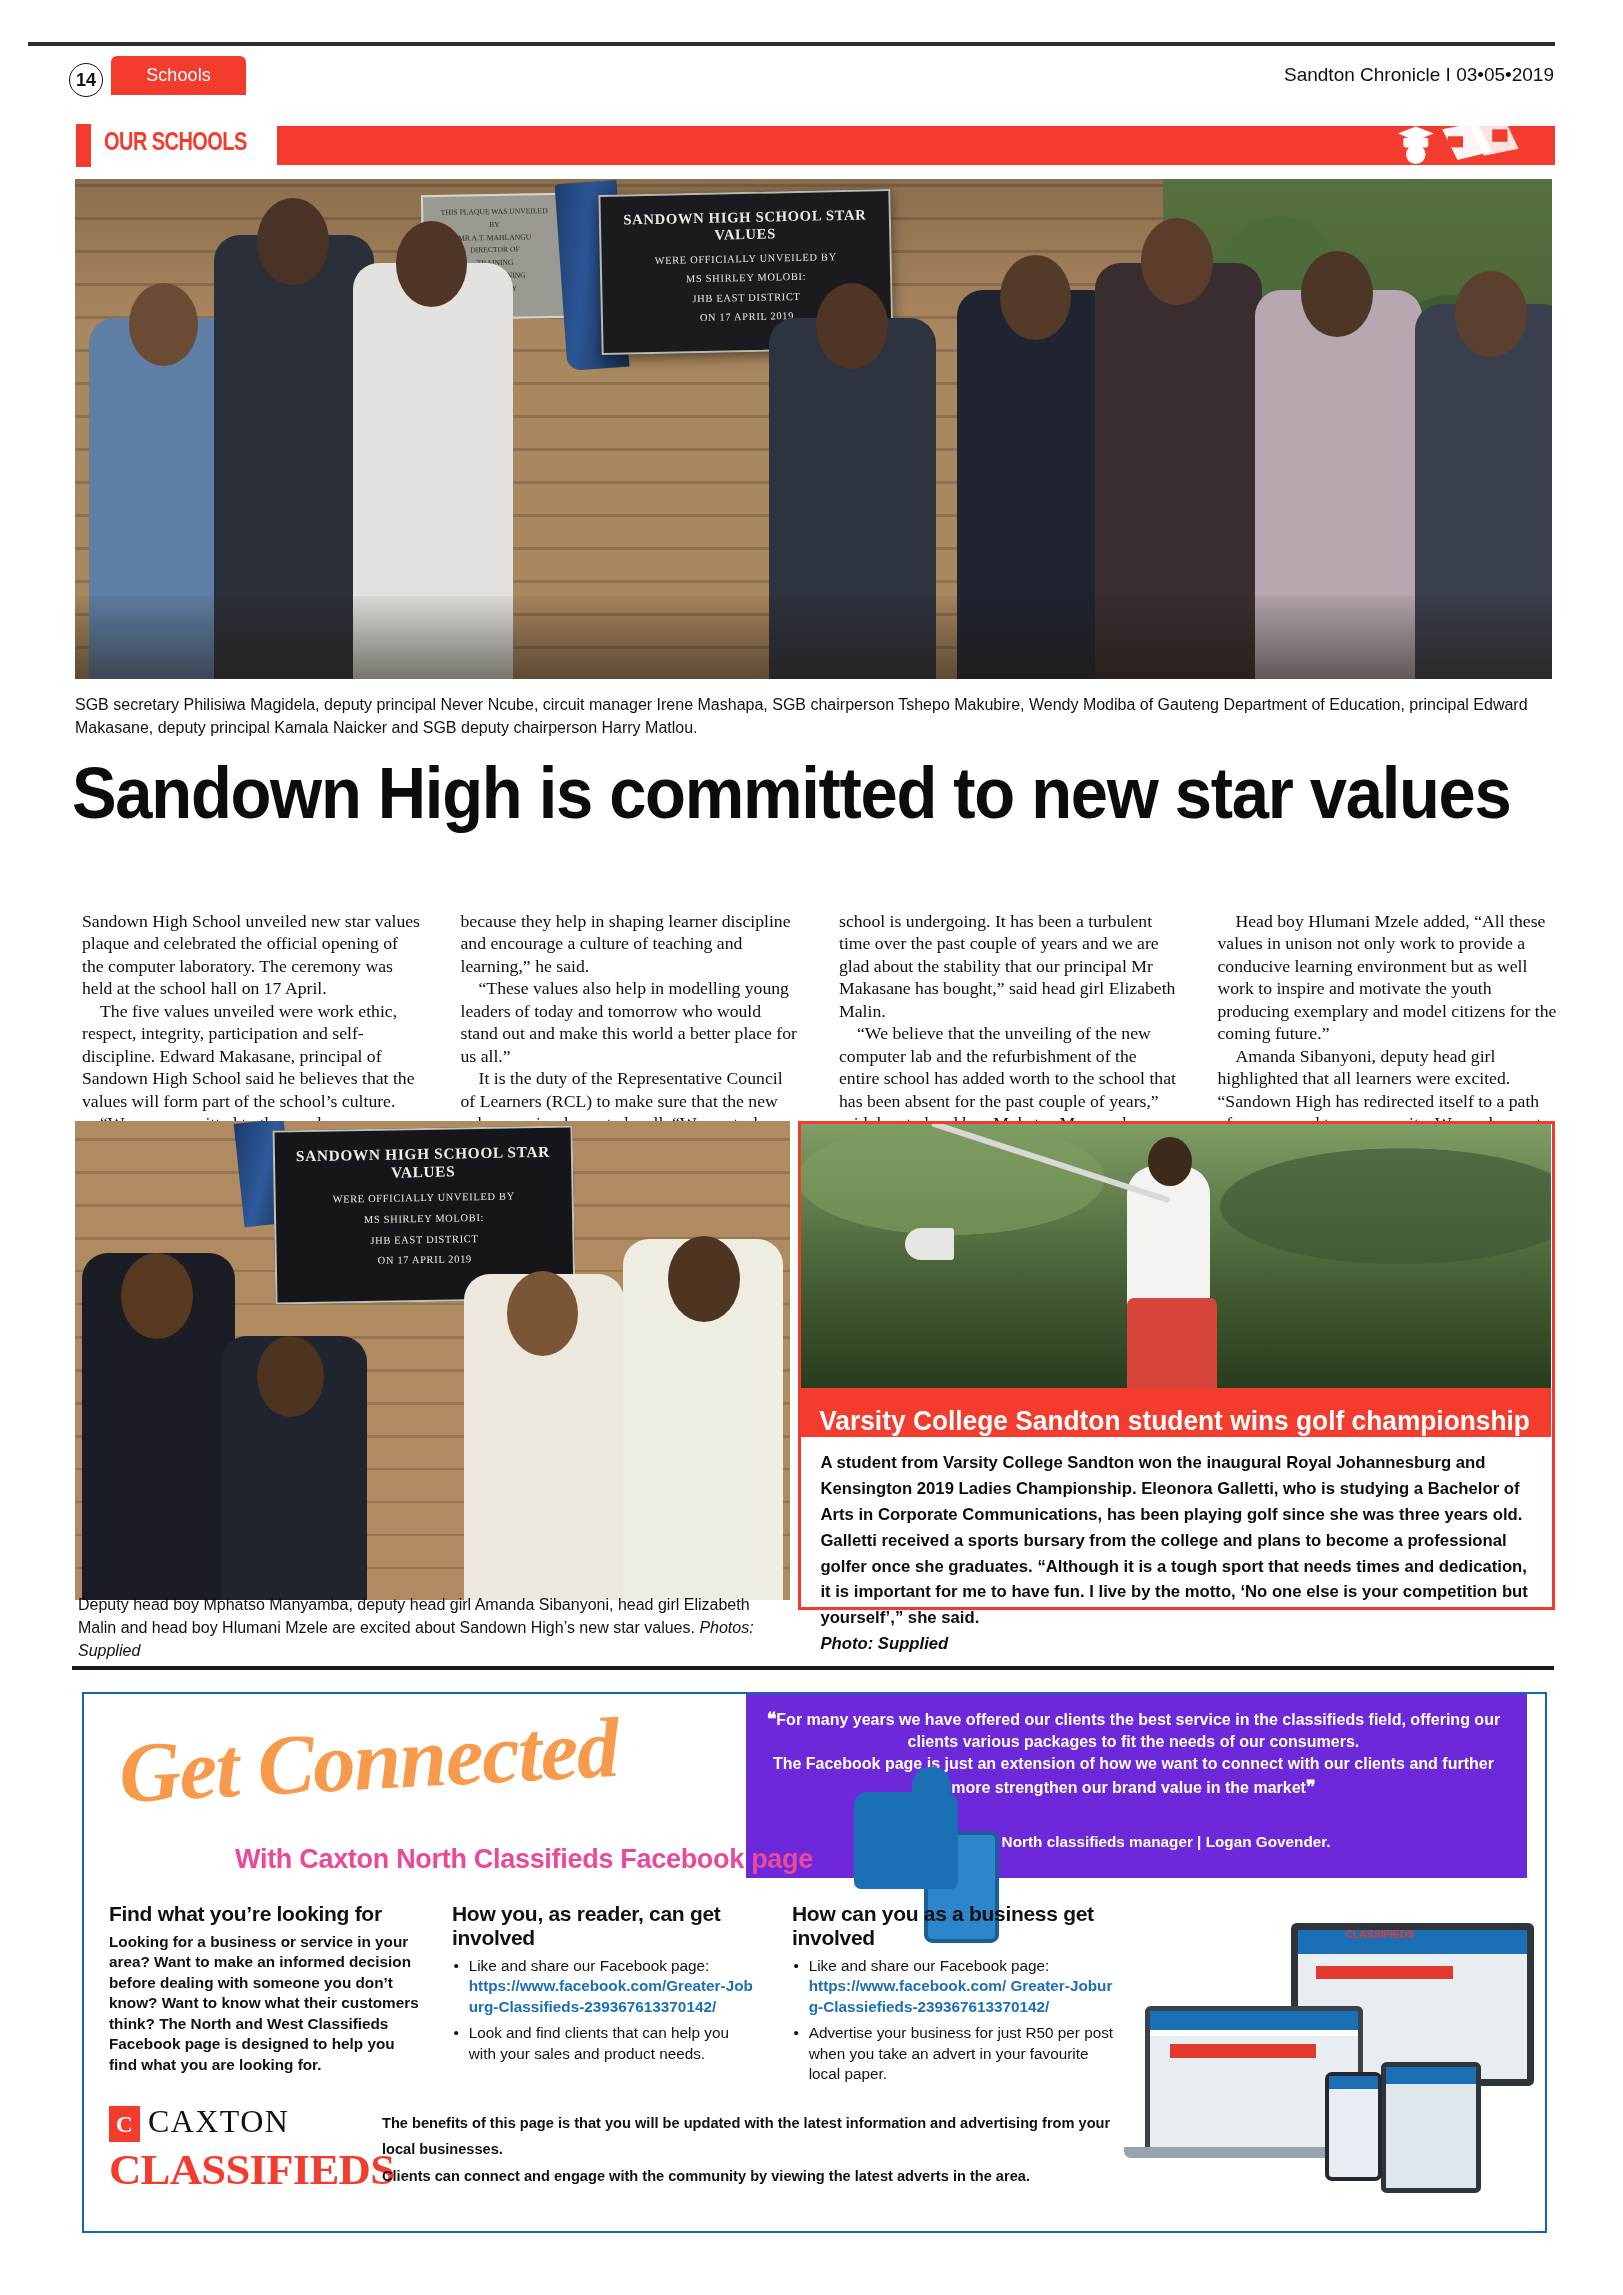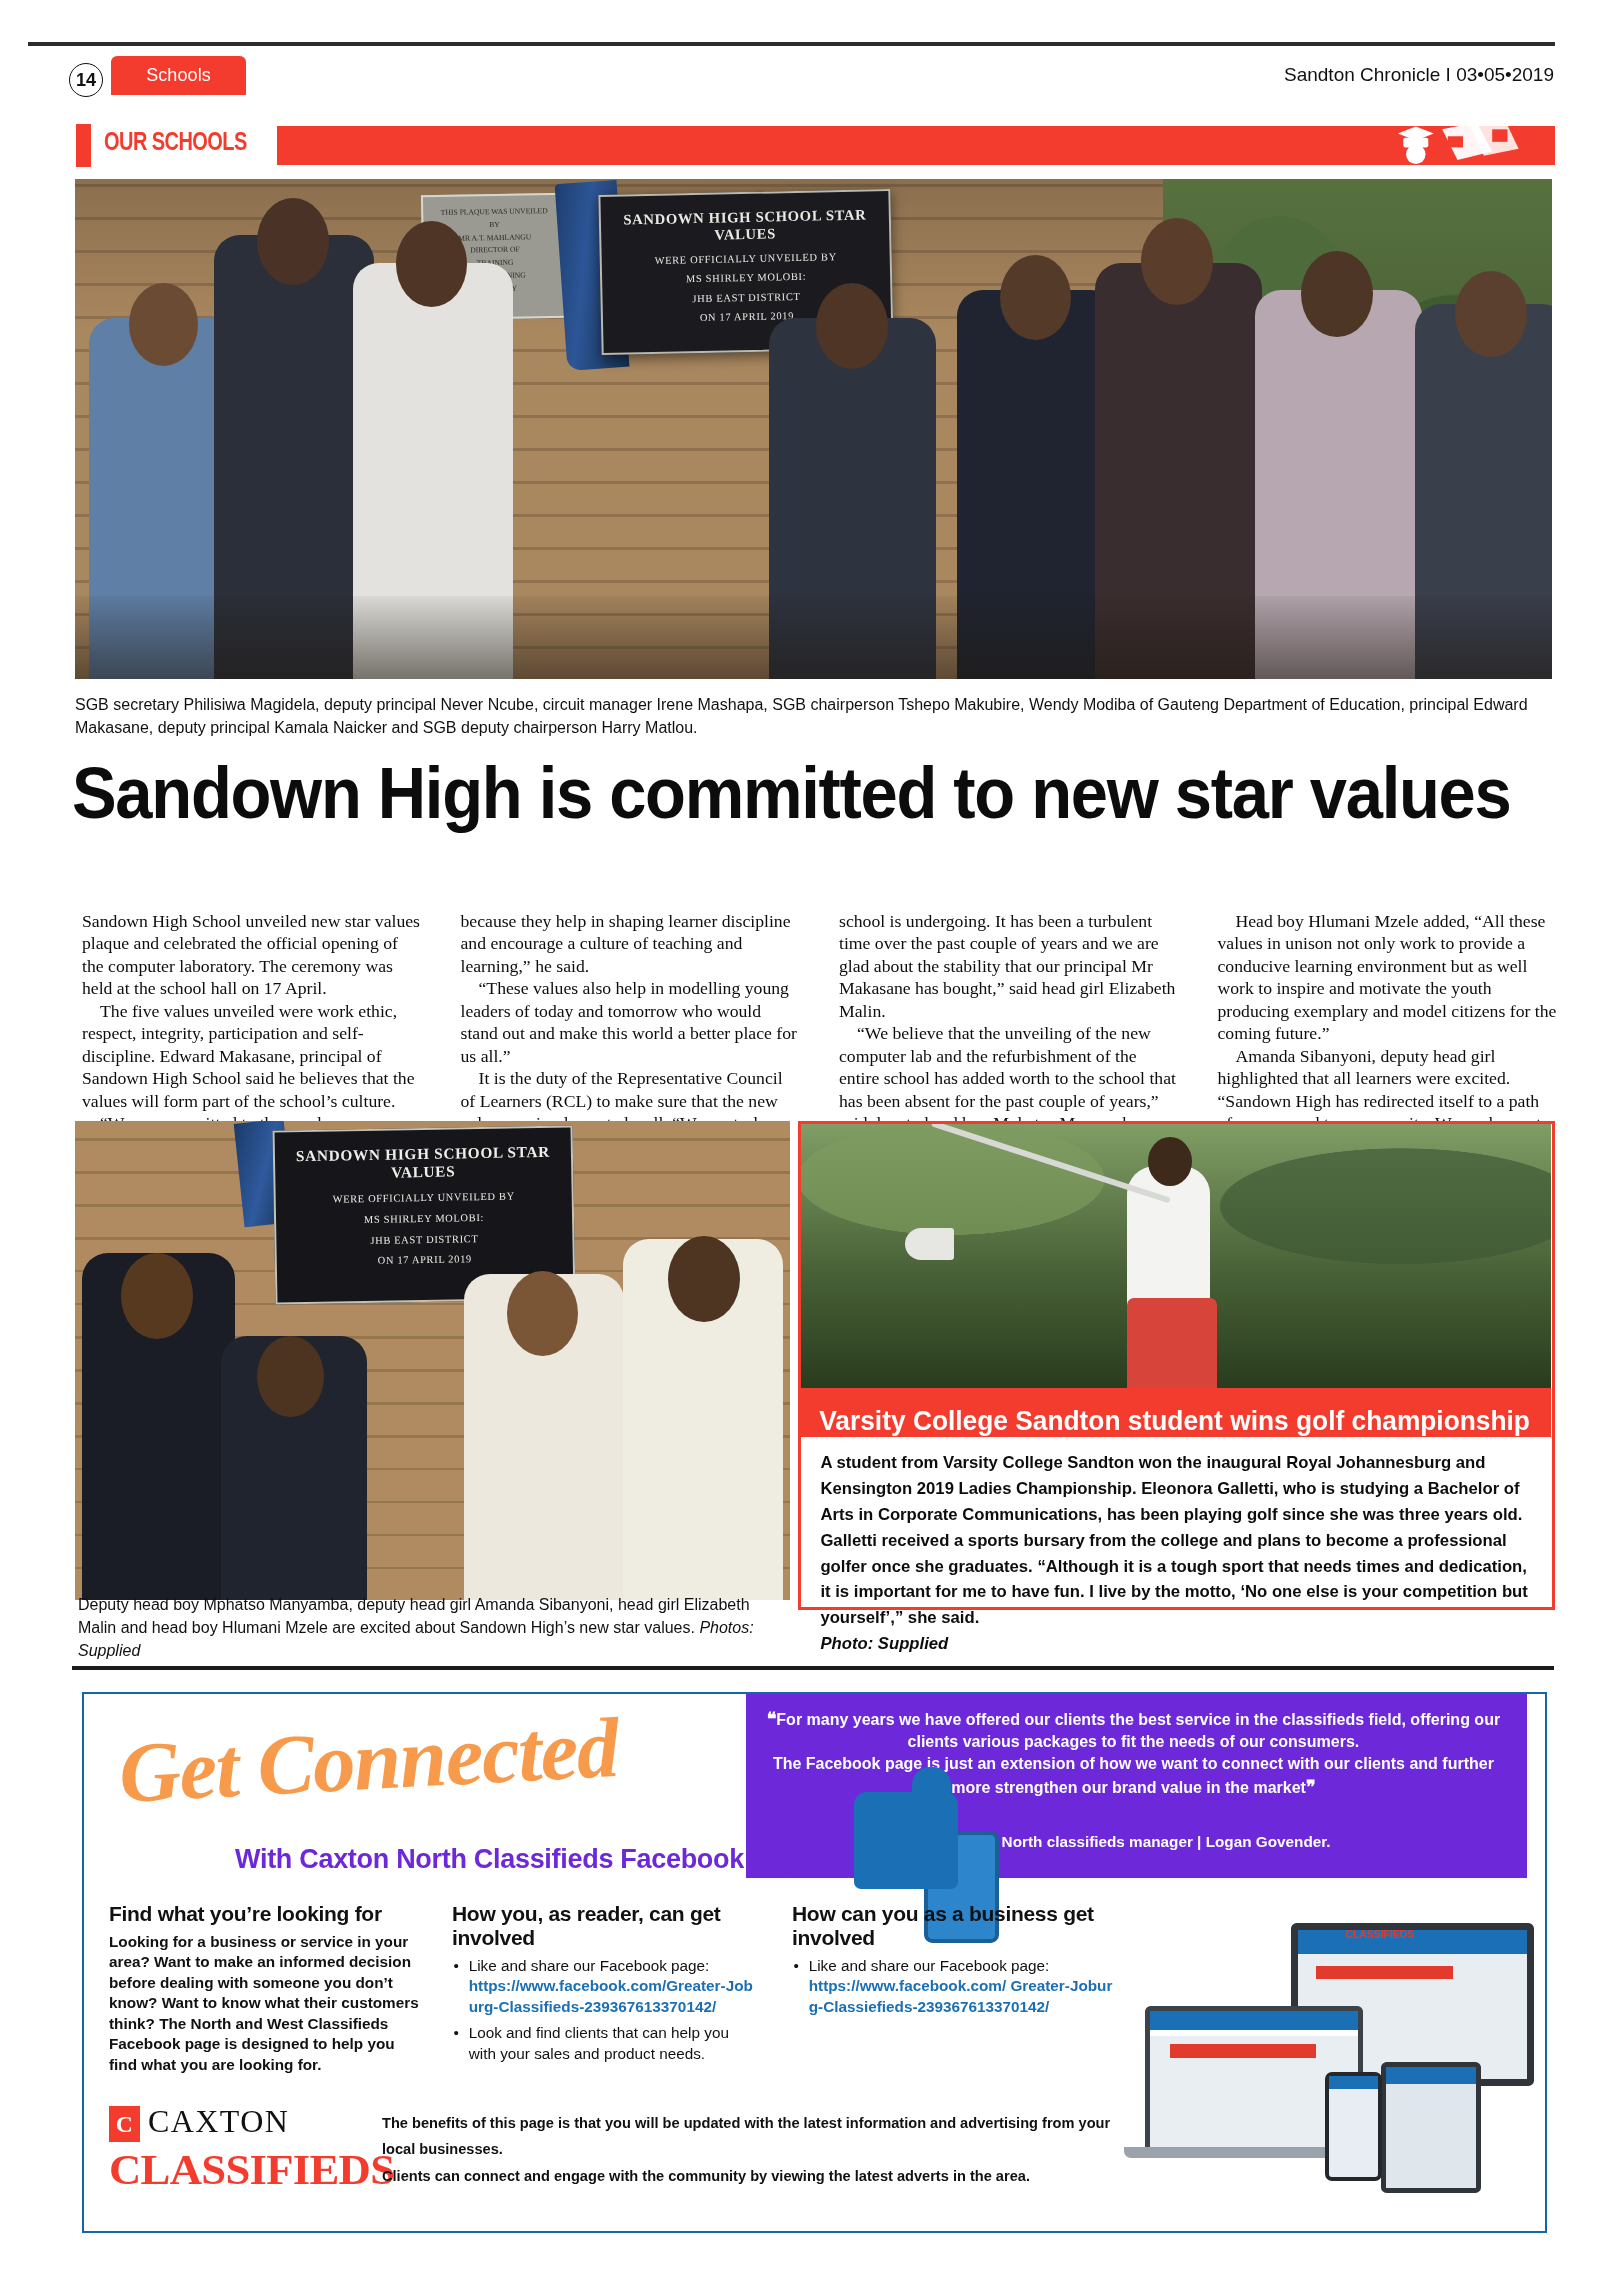--- a/index.html
+++ b/index.html
@@ -110,21 +110,21 @@
 
   
   .ad{position:absolute;left:82px;top:1692px;width:1465px;height:541px;border:2.8px solid #1466ac;box-sizing:border-box;background:#fff;}
   .ad-blue{position:absolute;right:18px;top:0;width:781px;height:184px;background:#6d28d9;}
   .ad-quote{position:absolute;left:19.4px;top:12.5px;width:736px;color:#fff;text-align:center;font-size:16px;line-height:1.37;font-weight:700;
      font-family:"Liberation Sans Narrow","Liberation Sans",sans-serif;}
   .ad-attr{position:absolute;left:19.4px;top:139px;width:736px;color:#fff;text-align:center;font-size:15.3px;font-weight:700;
      font-family:"Liberation Sans Narrow","Liberation Sans",sans-serif;}
   .getconnected{position:absolute;left:35px;top:16.7px;font-size:85px;color:#f79a4b;font-style:italic;font-weight:700;
      font-family:"Liberation Serif",serif;letter-spacing:-1.4px;transform:rotate(-3deg);}
-  .withcaxton{position:absolute;left:151px;top:150px;font-size:27px;color:#6d28d9;font-weight:700;
+  .withcaxton{position:absolute;left:151px;top:150px;font-size:27px;color:#ec4899;font-weight:700;
      font-family:"Liberation Sans",sans-serif;letter-spacing:-0.3px;}
 
   .thumb{position:absolute;left:757px;top:73px;width:132px;height:146px;}
   .thumb .hand{position:absolute;left:12.5px;top:25px;width:104px;height:97px;background:#1a6fb5;border-radius:12.5px 12.5px 7px 7px;}
   .thumb .up{position:absolute;left:71px;top:0px;width:39px;height:50px;background:#1a6fb5;border-radius:18px 18px 0 0;}
   .thumb .phone{position:absolute;left:83px;top:64px;width:67px;height:104px;background:#2d86cc;border:4.2px solid #1a5f96;border-radius:8.3px;}
 
   .ad-col{position:absolute;font-family:"Liberation Sans",sans-serif;color:#111;}
   .ad-col h4{margin:0 0 5.6px 0;font-size:21px;font-weight:700;letter-spacing:-0.3px;}
   .ad-col p{margin:0;font-size:15.3px;line-height:1.34;font-weight:700;}
@@ -349,20 +349,21 @@
       </ul>
     </div>
 
     <div class="ad-col" style="left:708px;top:208px;width:326px;">
       <h4>How can you as a business get involved</h4>
       <ul>
         <li>
           <span>Like and share our Facebook page:</span><br>
           <span class="ad-link">https://www.facebook.com/ Greater-Joburg-Classiefieds-239367613370142/</span>
         </li>
+        <li>Advertise your business for just R50 per post when  you take an advert in your favourite local paper.</li>
       </ul>
     </div>
 
     <div class="devices">
       <div class="dev-mon">
         <div class="bar"></div>
         <div class="red"></div>
       </div>
       <div class="dev-label">CLASSIFIEDS</div>
       <div class="dev-lap">

